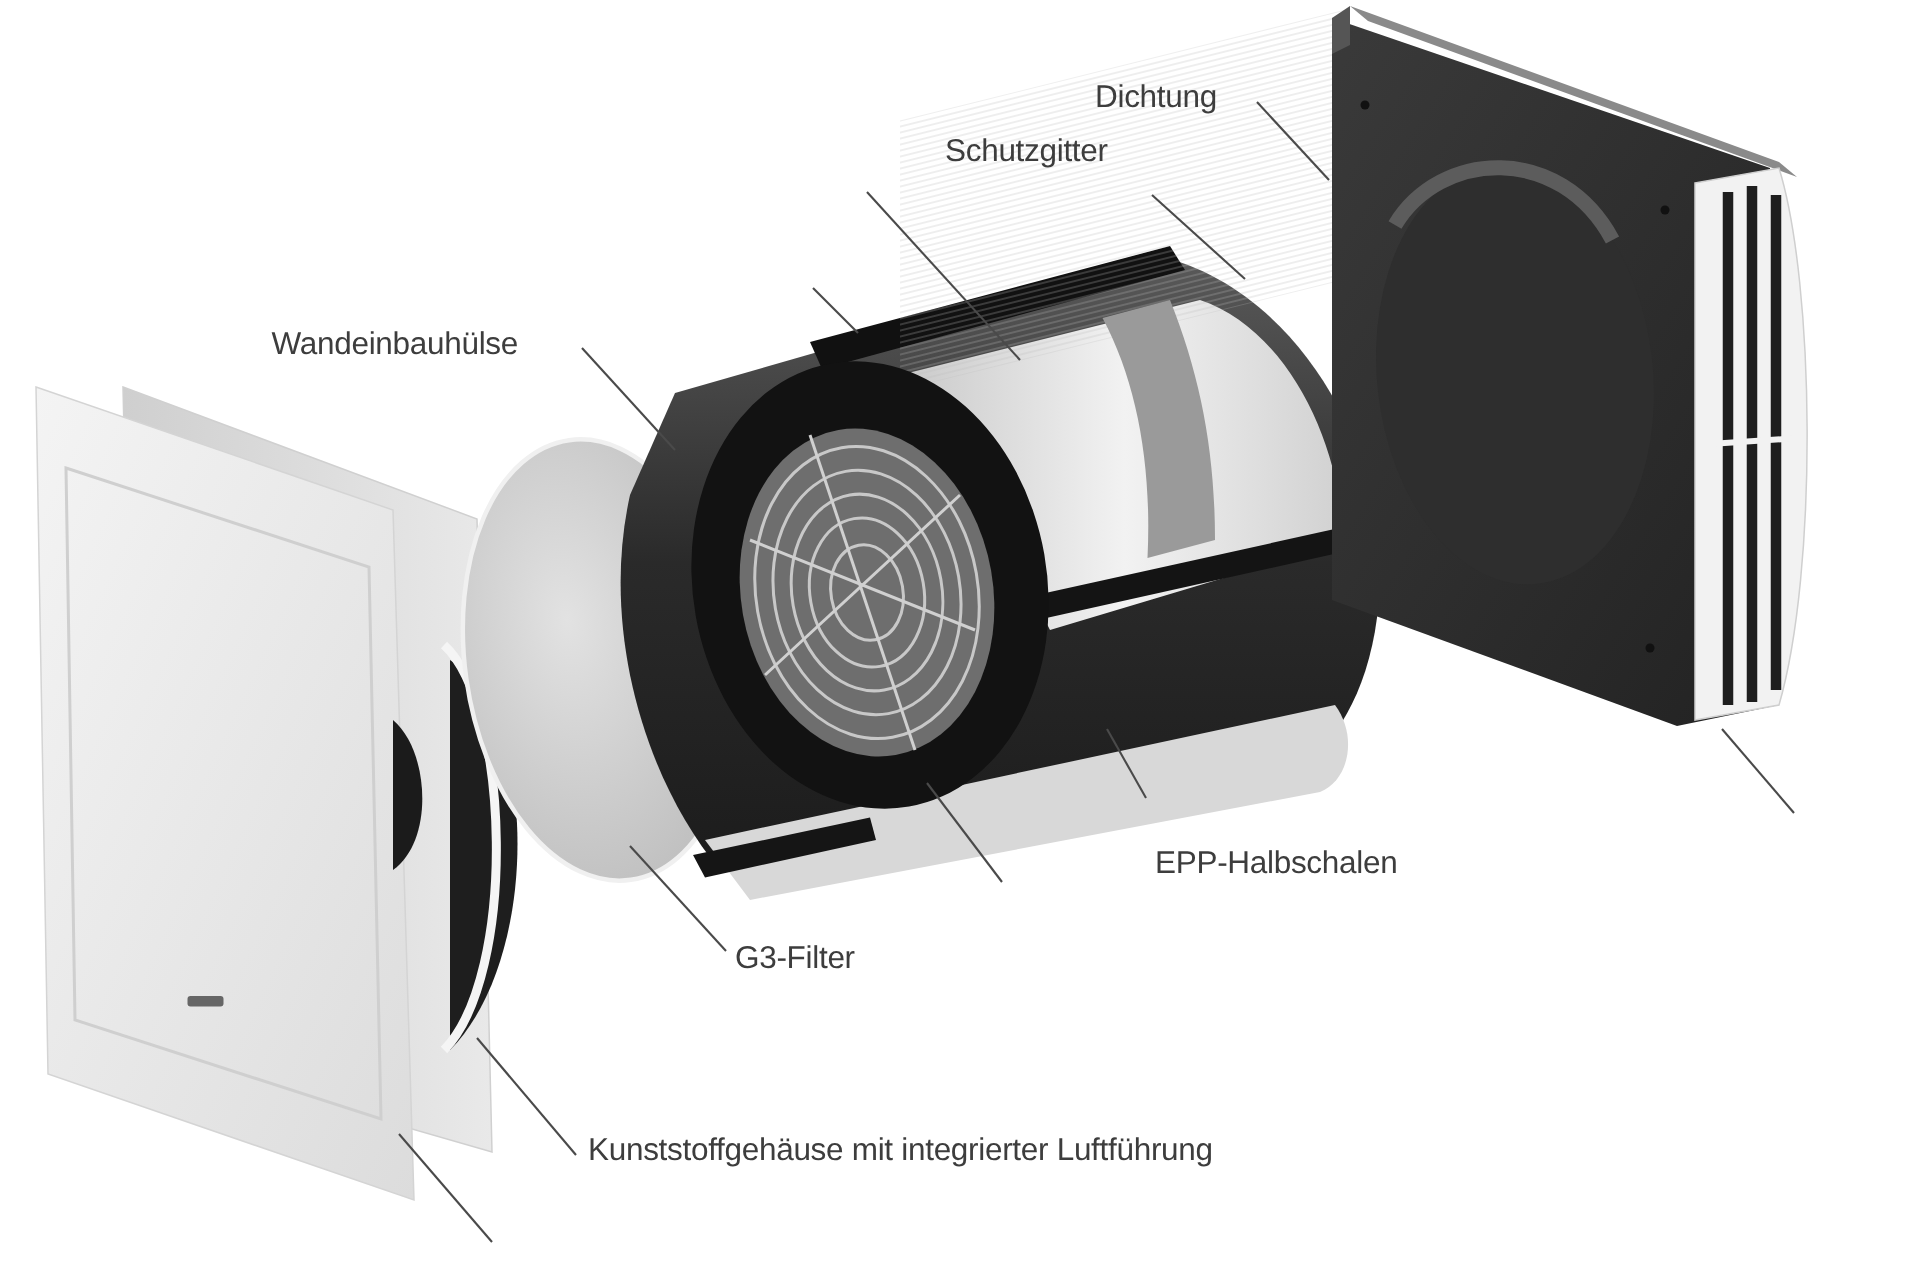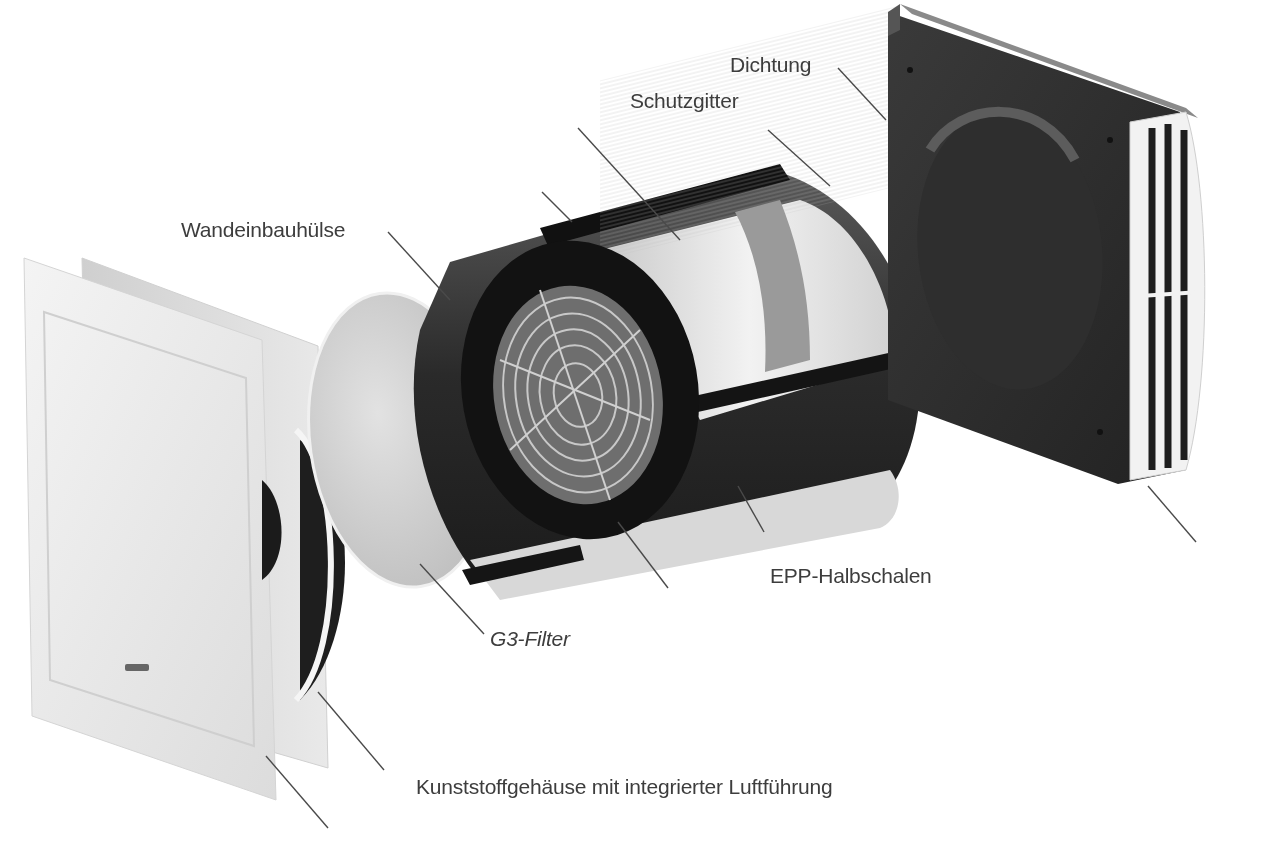--- a/index.html
+++ b/index.html
@@ -130,16 +130,16 @@
       <line x1="484" y1="634" x2="420" y2="564"></line>
       <line x1="384" y1="770" x2="318" y2="692"></line>
       <line x1="328" y1="828" x2="266" y2="756"></line>
     </g>
   </svg>
 
   <div class="label" style="left:730px; top:52px;">Dichtung</div>
   <div class="label" style="left:630px; top:88px;">Schutzgitter</div>
   <div class="label" style="left:181px; top:217px;">Wandeinbauhülse</div>
   <div class="label" style="left:770px; top:523px;margin-top:40px;">EPP-Halbschalen</div>
-  <div class="label" style="left:490px; top:626px;font-style:italic;">G3-Filter</div>
-  <div class="label" style="left:392px; top:774px;margin-left:24px;">Kunststoffgehäuse mit integrierter Luftführung</div>
+  <div class="label" style="left:490px; top:626px;">G3-Filter</div>
+  <div class="label" style="left:392px; top:754px;">Kunststoffgehäuse mit integrierter Luftführung</div>
 
 </div>
 
 </body></html>

